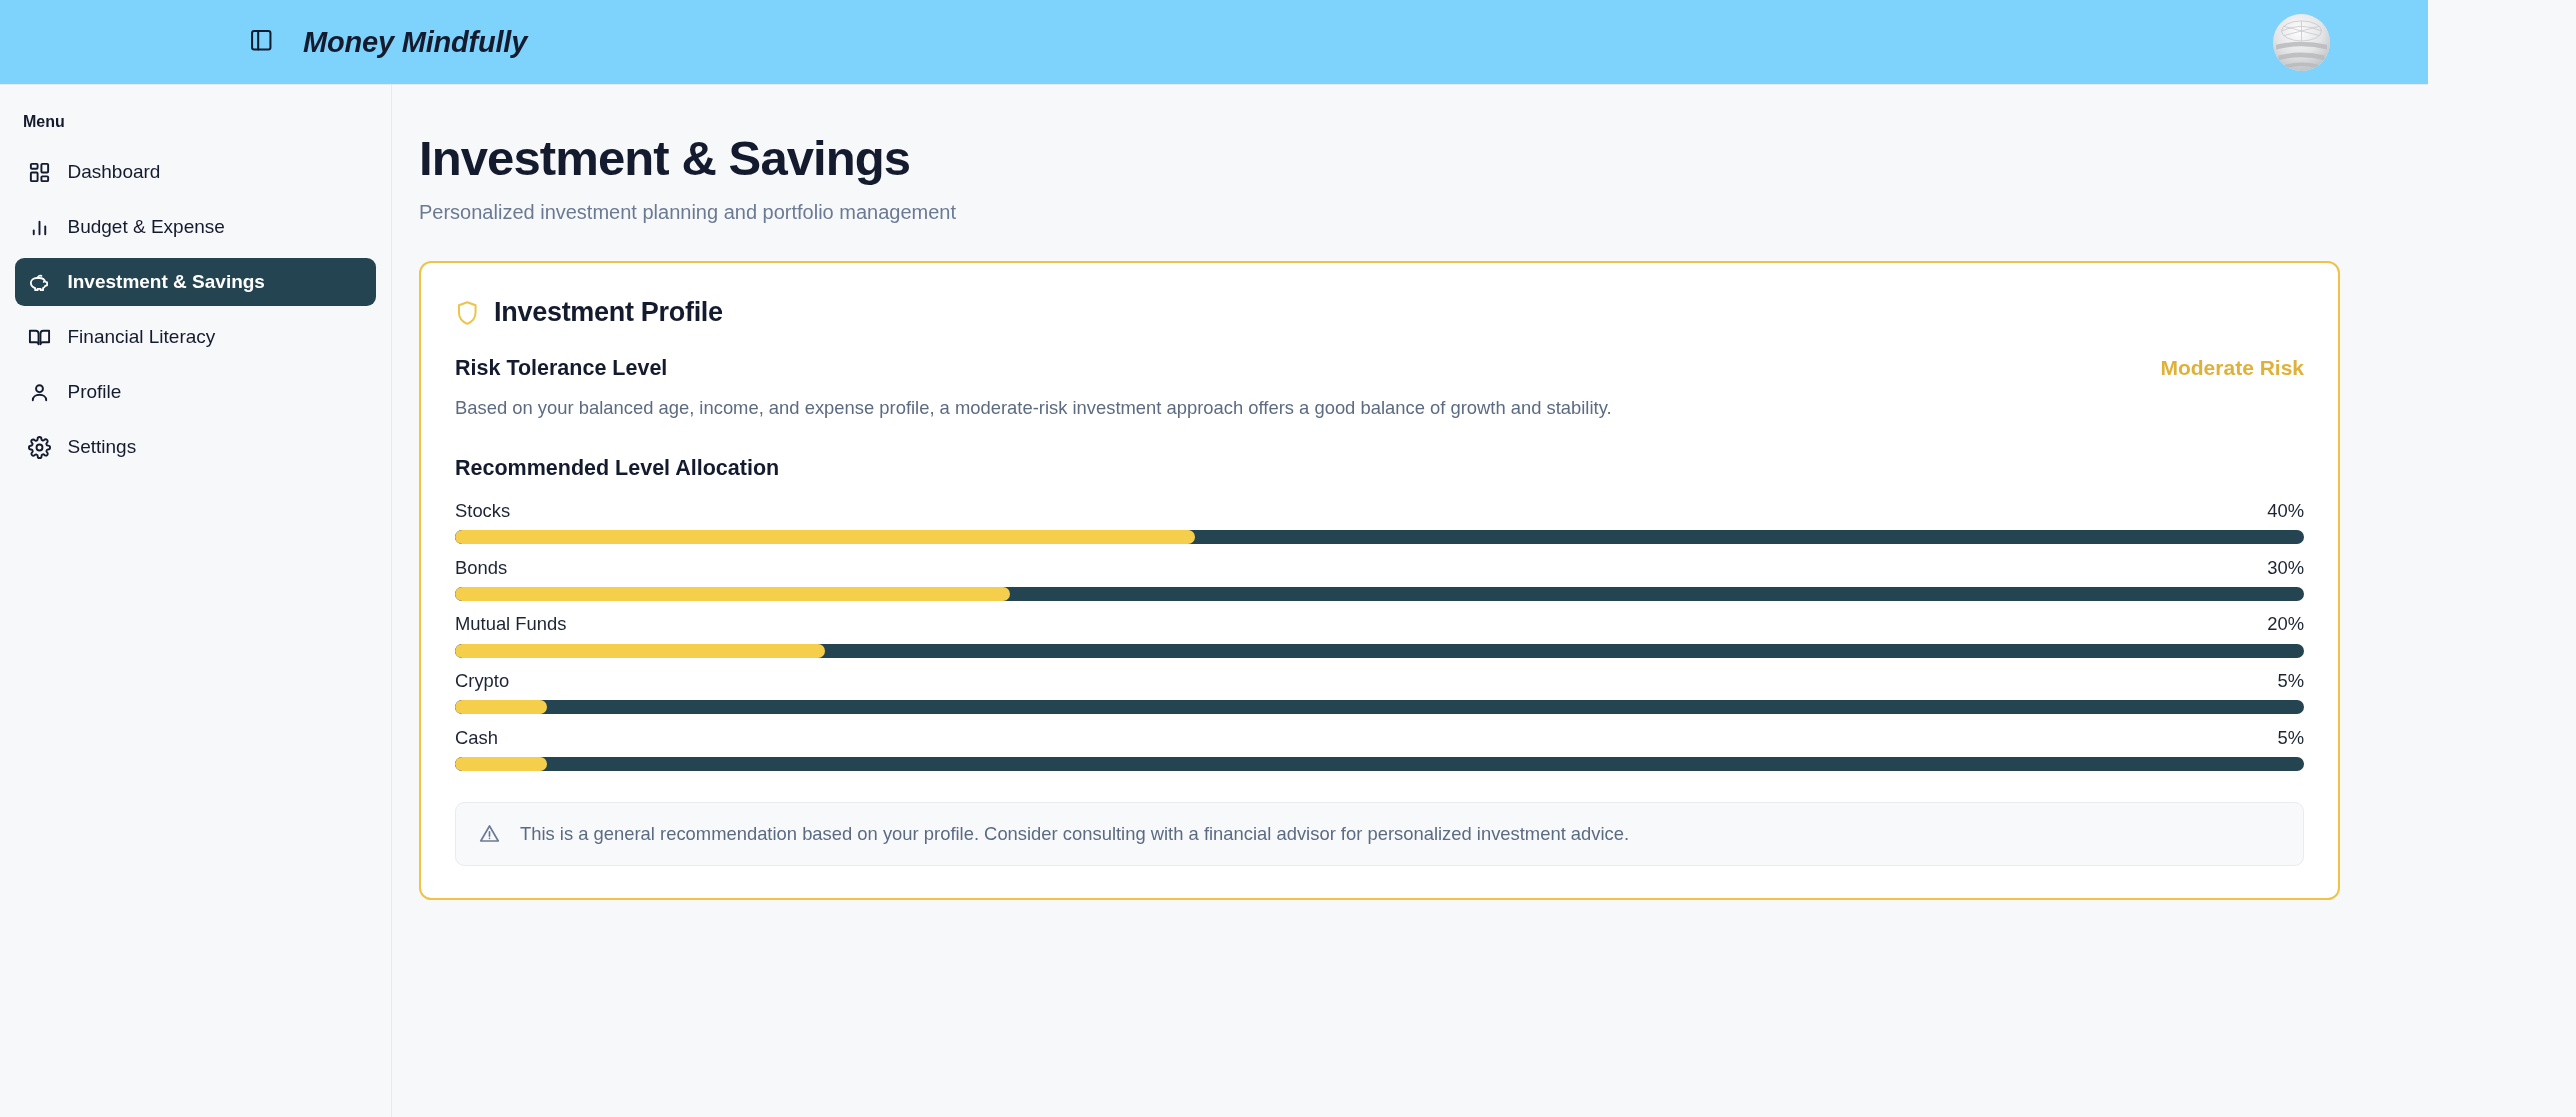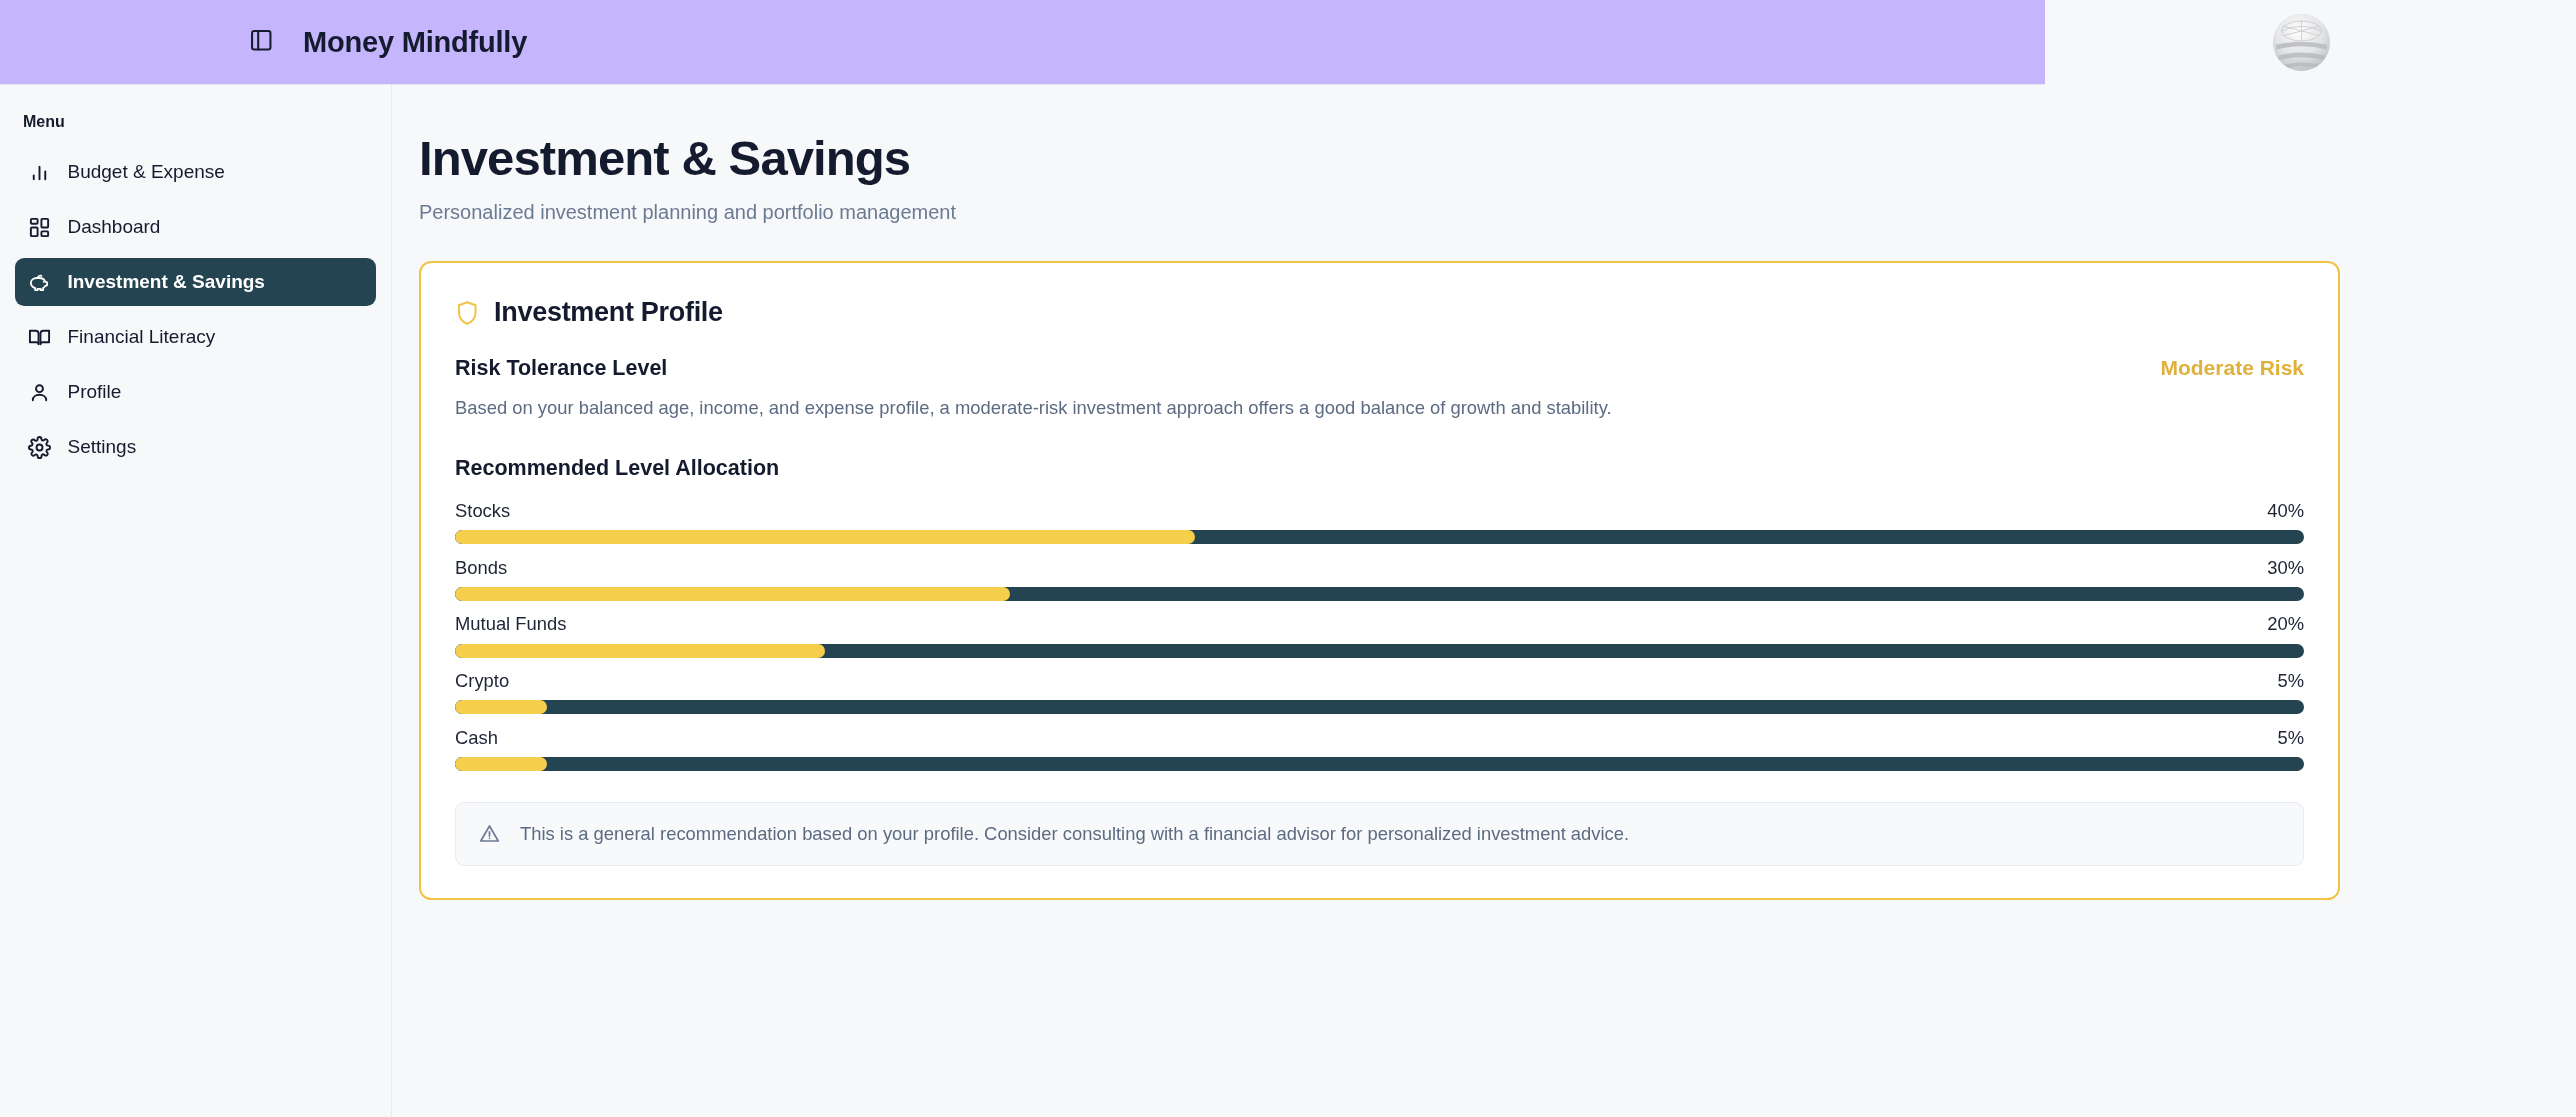--- a/index.html
+++ b/index.html
@@ -9,26 +9,27 @@
     height: 1118px;
     background: #f7f8fa;
     font-family: "Liberation Sans", sans-serif;
     overflow: hidden;
   }
 
   
   .app-header {
     position: absolute;
     top: 0; left: 0;
-    width: 2045px;
+    width: 2428px;
     height: 85px;
-    background: #c4b5fd;
+    background: #7dd3fc;
     border-bottom: 1.5px solid #e6e9ef;
     display: flex;
     align-items: center;
+    font-style: italic;
   }
   .sidebar-toggle {
     position: absolute;
     left: 244px;
     width: 34px; height: 34px;
     display: flex; align-items: center; justify-content: center;
     color: #151b2e;
     background: none; border: none;
     cursor: pointer;
   }
@@ -256,39 +257,39 @@
       </g>
     </svg>
   </div>
 </div>
 
 <div class="sidebar">
   <div class="menu-label">Menu</div>
 
   <div class="nav-item">
     <span class="nav-icon">
-      <svg width="23" height="23" viewBox="0 0 24 24" fill="none" stroke="currentColor" stroke-width="2" stroke-linecap="round">
-        <line x1="6" y1="15" x2="6" y2="19"></line>
-          <line x1="12" y1="6" x2="12" y2="19"></line>
-          <line x1="18" y1="11" x2="18" y2="19"></line>
-      </svg>
-    </span>
-    <span>Budget &amp; Expense</span>
-  </div>
-
-  <div class="nav-item">
-    <span class="nav-icon">
       <svg width="23" height="23" viewBox="0 0 24 24" fill="none" stroke="currentColor" stroke-width="2" stroke-linecap="round" stroke-linejoin="round">
         <rect x="3" y="3" width="7" height="5" rx="1"></rect>
           <rect x="14" y="3" width="7" height="9" rx="1"></rect>
         <rect x="3" y="12" width="7" height="9" rx="1"></rect>
           <rect x="14" y="16" width="7" height="5" rx="1"></rect>
       </svg>
     </span>
     <span>Dashboard</span>
+  </div>
+
+  <div class="nav-item">
+    <span class="nav-icon">
+      <svg width="23" height="23" viewBox="0 0 24 24" fill="none" stroke="currentColor" stroke-width="2" stroke-linecap="round">
+        <line x1="6" y1="15" x2="6" y2="19"></line>
+          <line x1="12" y1="6" x2="12" y2="19"></line>
+          <line x1="18" y1="11" x2="18" y2="19"></line>
+      </svg>
+    </span>
+    <span>Budget &amp; Expense</span>
   </div>
 
   <div class="nav-item active">
     <span class="nav-icon">
       <svg width="23" height="23" viewBox="0 0 24 24" fill="none" stroke="currentColor" stroke-width="1.9" stroke-linecap="round" stroke-linejoin="round">
         <path d="M3 12.5c0-3 2.7-5.2 6.2-5.2h2.6c3 0 5.4 1.6 6.2 3.9l1.9.7v3l-1.9.6c-.5 1-1.3 1.9-2.3 2.4V20h-2.5v-1.4H10V20H7.5v-2.1C5 16.9 3 15 3 12.5z"></path>
         <circle cx="16.4" cy="11.4" r="0.9" fill="currentColor" stroke="none"></circle>
         <path d="M10.4 6.4c.6-1.4 2.3-2 3.6-1.3"></path>
       </svg>
     </span>

